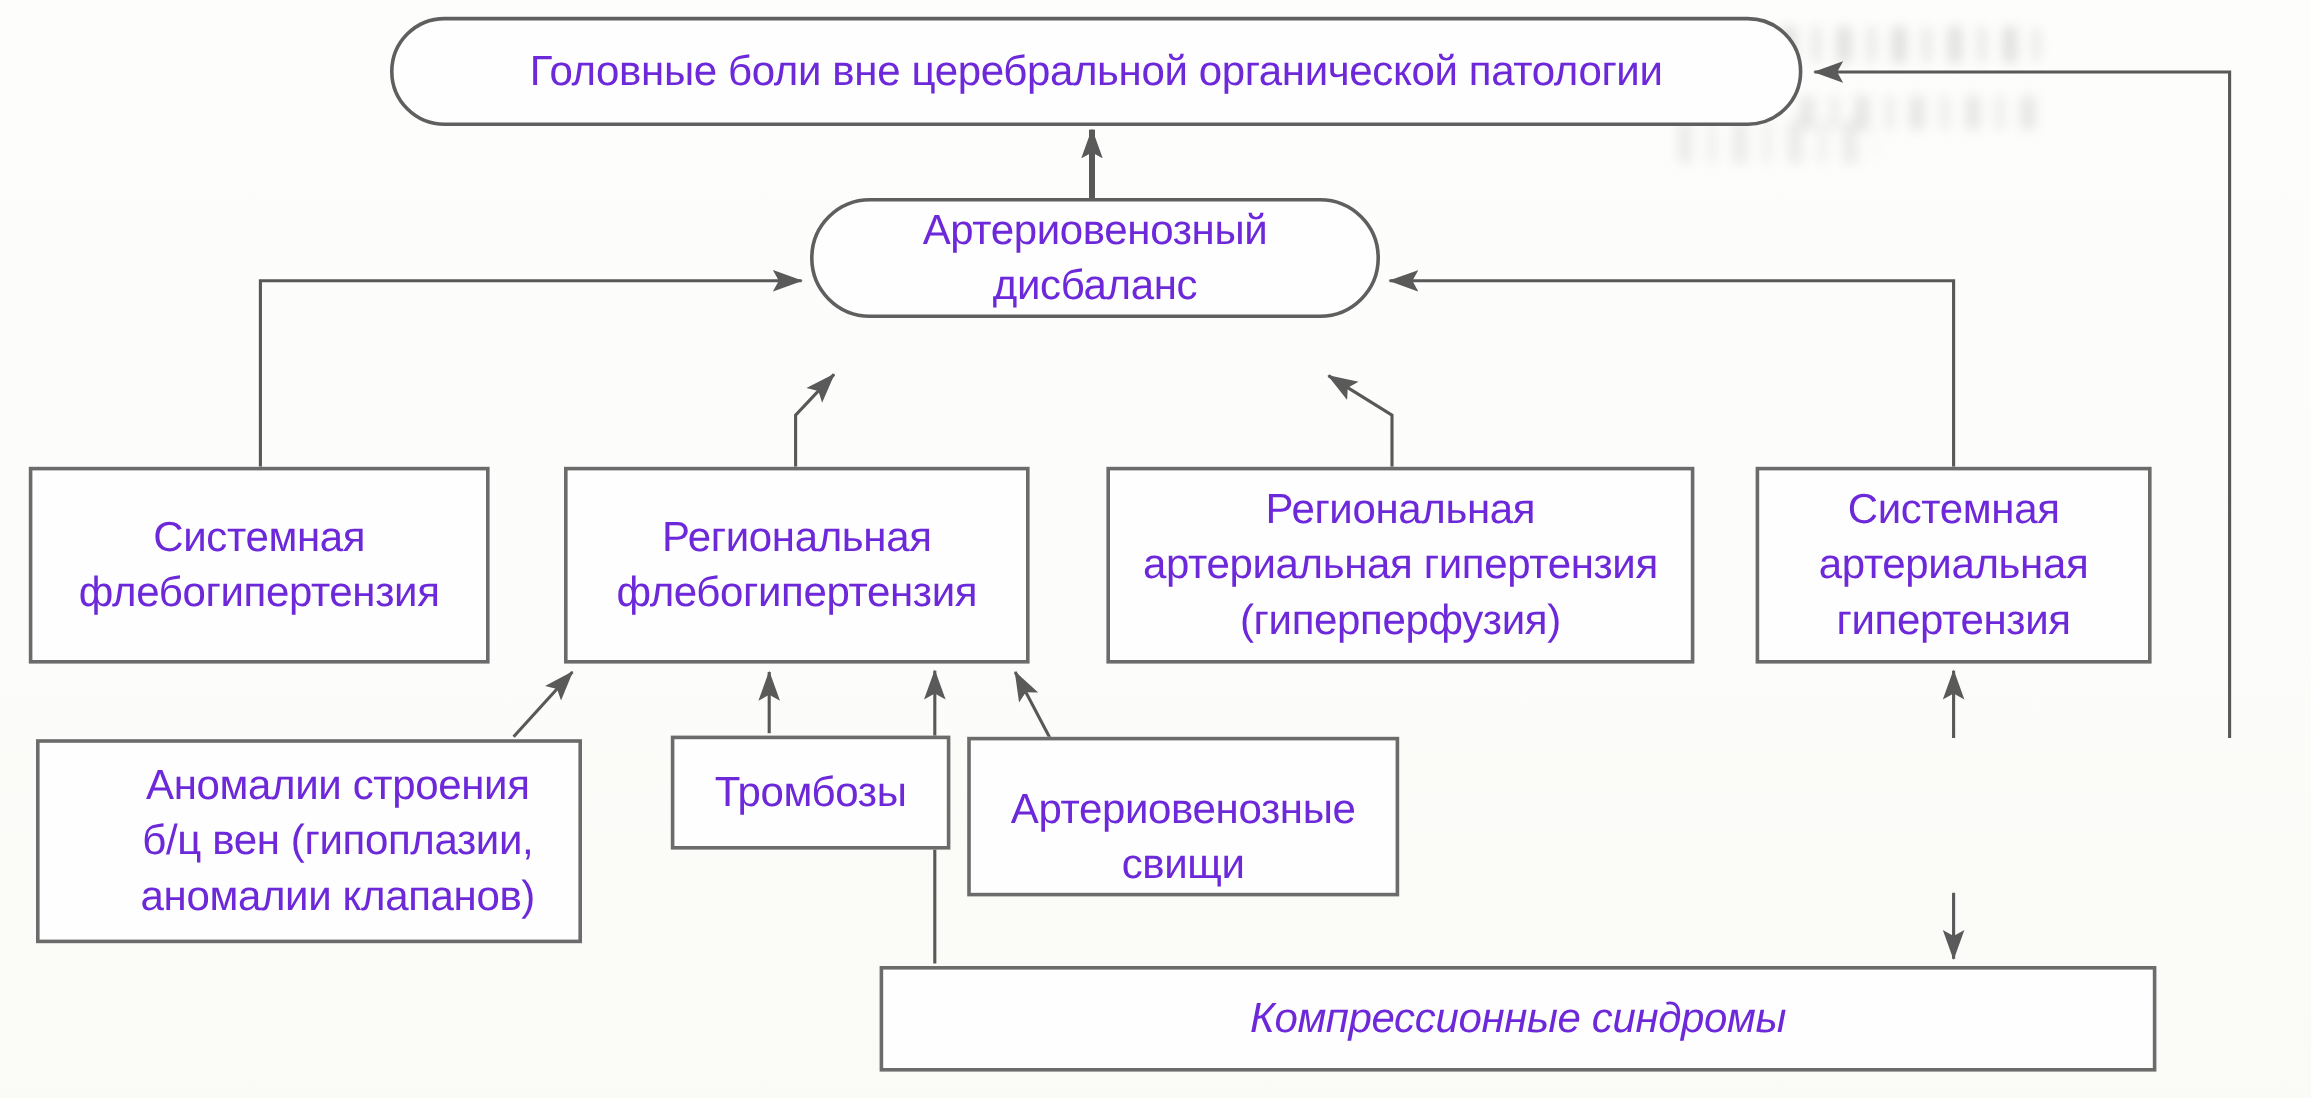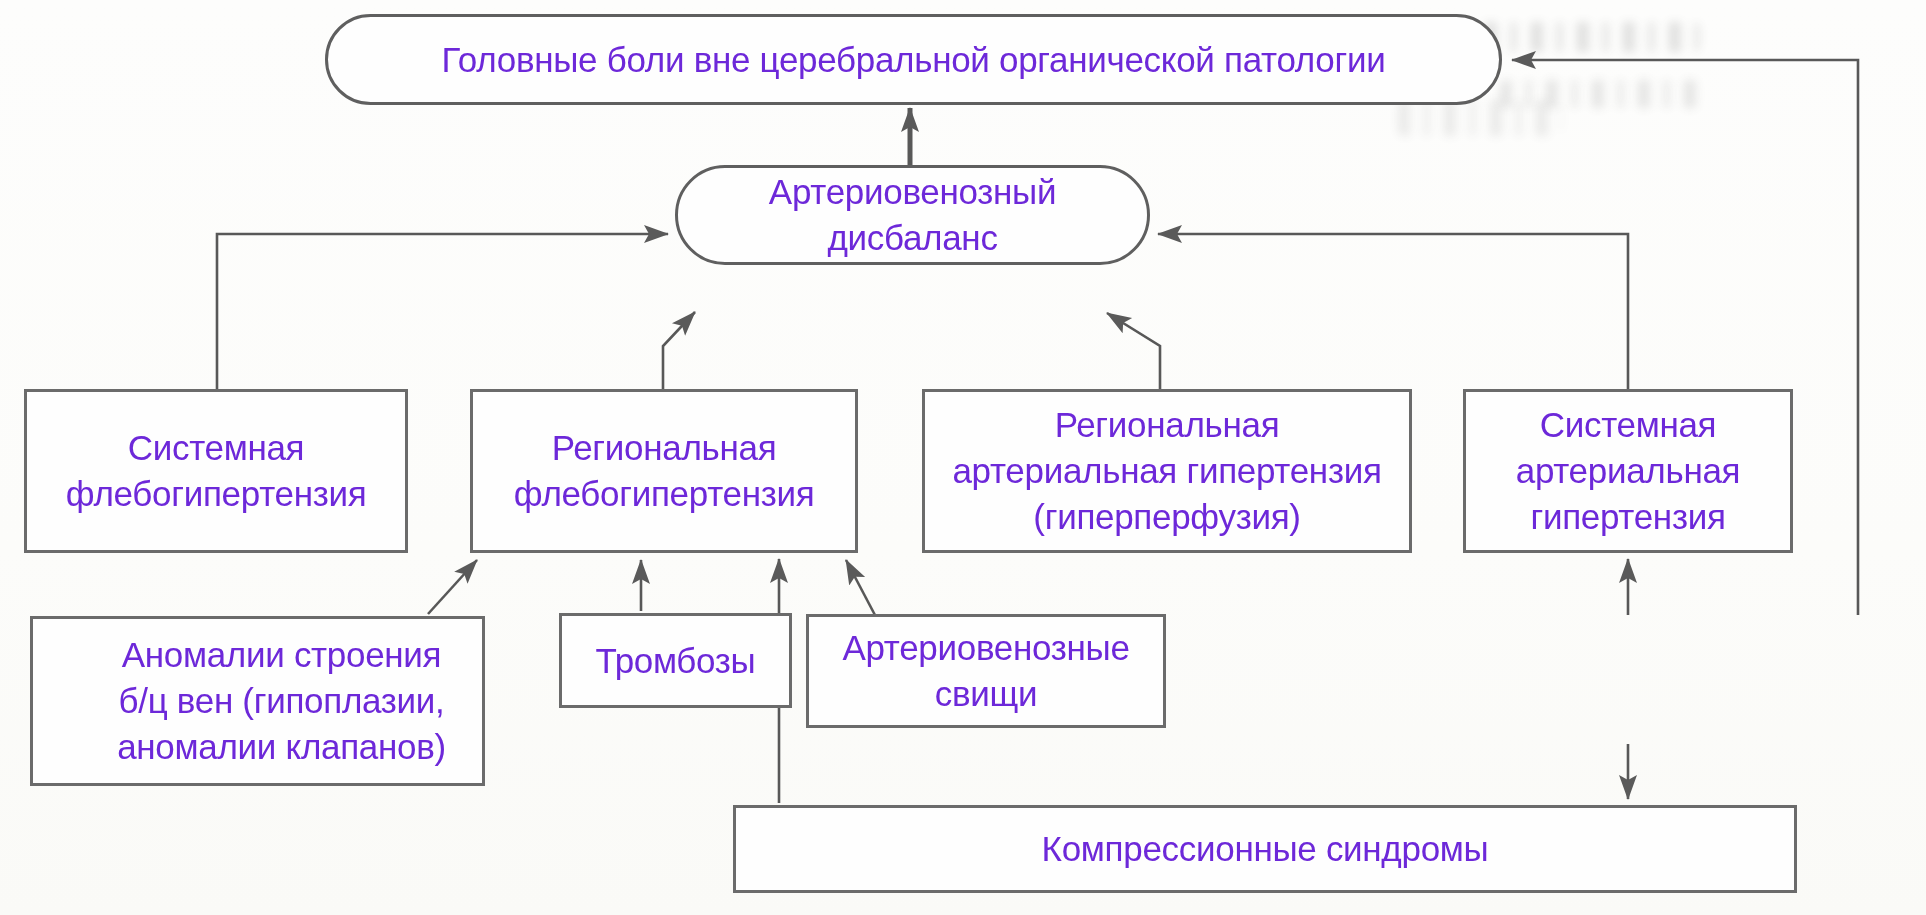--- a/index.html
+++ b/index.html
@@ -120,23 +120,23 @@
   <div class="node" style="left:30px; top:616px; width:455px; height:170px;padding-left:48px;">
     <span class="label">Аномалии строения
 б/ц вен (гипоплазии,
 аномалии клапанов)</span>
   </div>
 
   <div class="node" style="left:525px; top:613px; width:233px; height:95px;margin-left:34px;">
     <span class="label">Тромбозы</span>
   </div>
 
-  <div class="node" style="left:806px; top:614px; width:360px; height:114px;">
+  <div class="node" style="left:806px; top:614px; width:360px; height:133px;align-items:flex-end;">
     <span class="label">Артериовенозные
 свищи</span>
   </div>
 
 
-  <div class="node" style="left:733px; top:805px; width:1064px; height:88px;">
+  <div class="node" style="left:733px; top:805px; width:1064px; height:88px;font-style:italic;">
     <span class="label">Компрессионные синдромы</span>
   </div>
 
 </div>
 
 </body></html>

